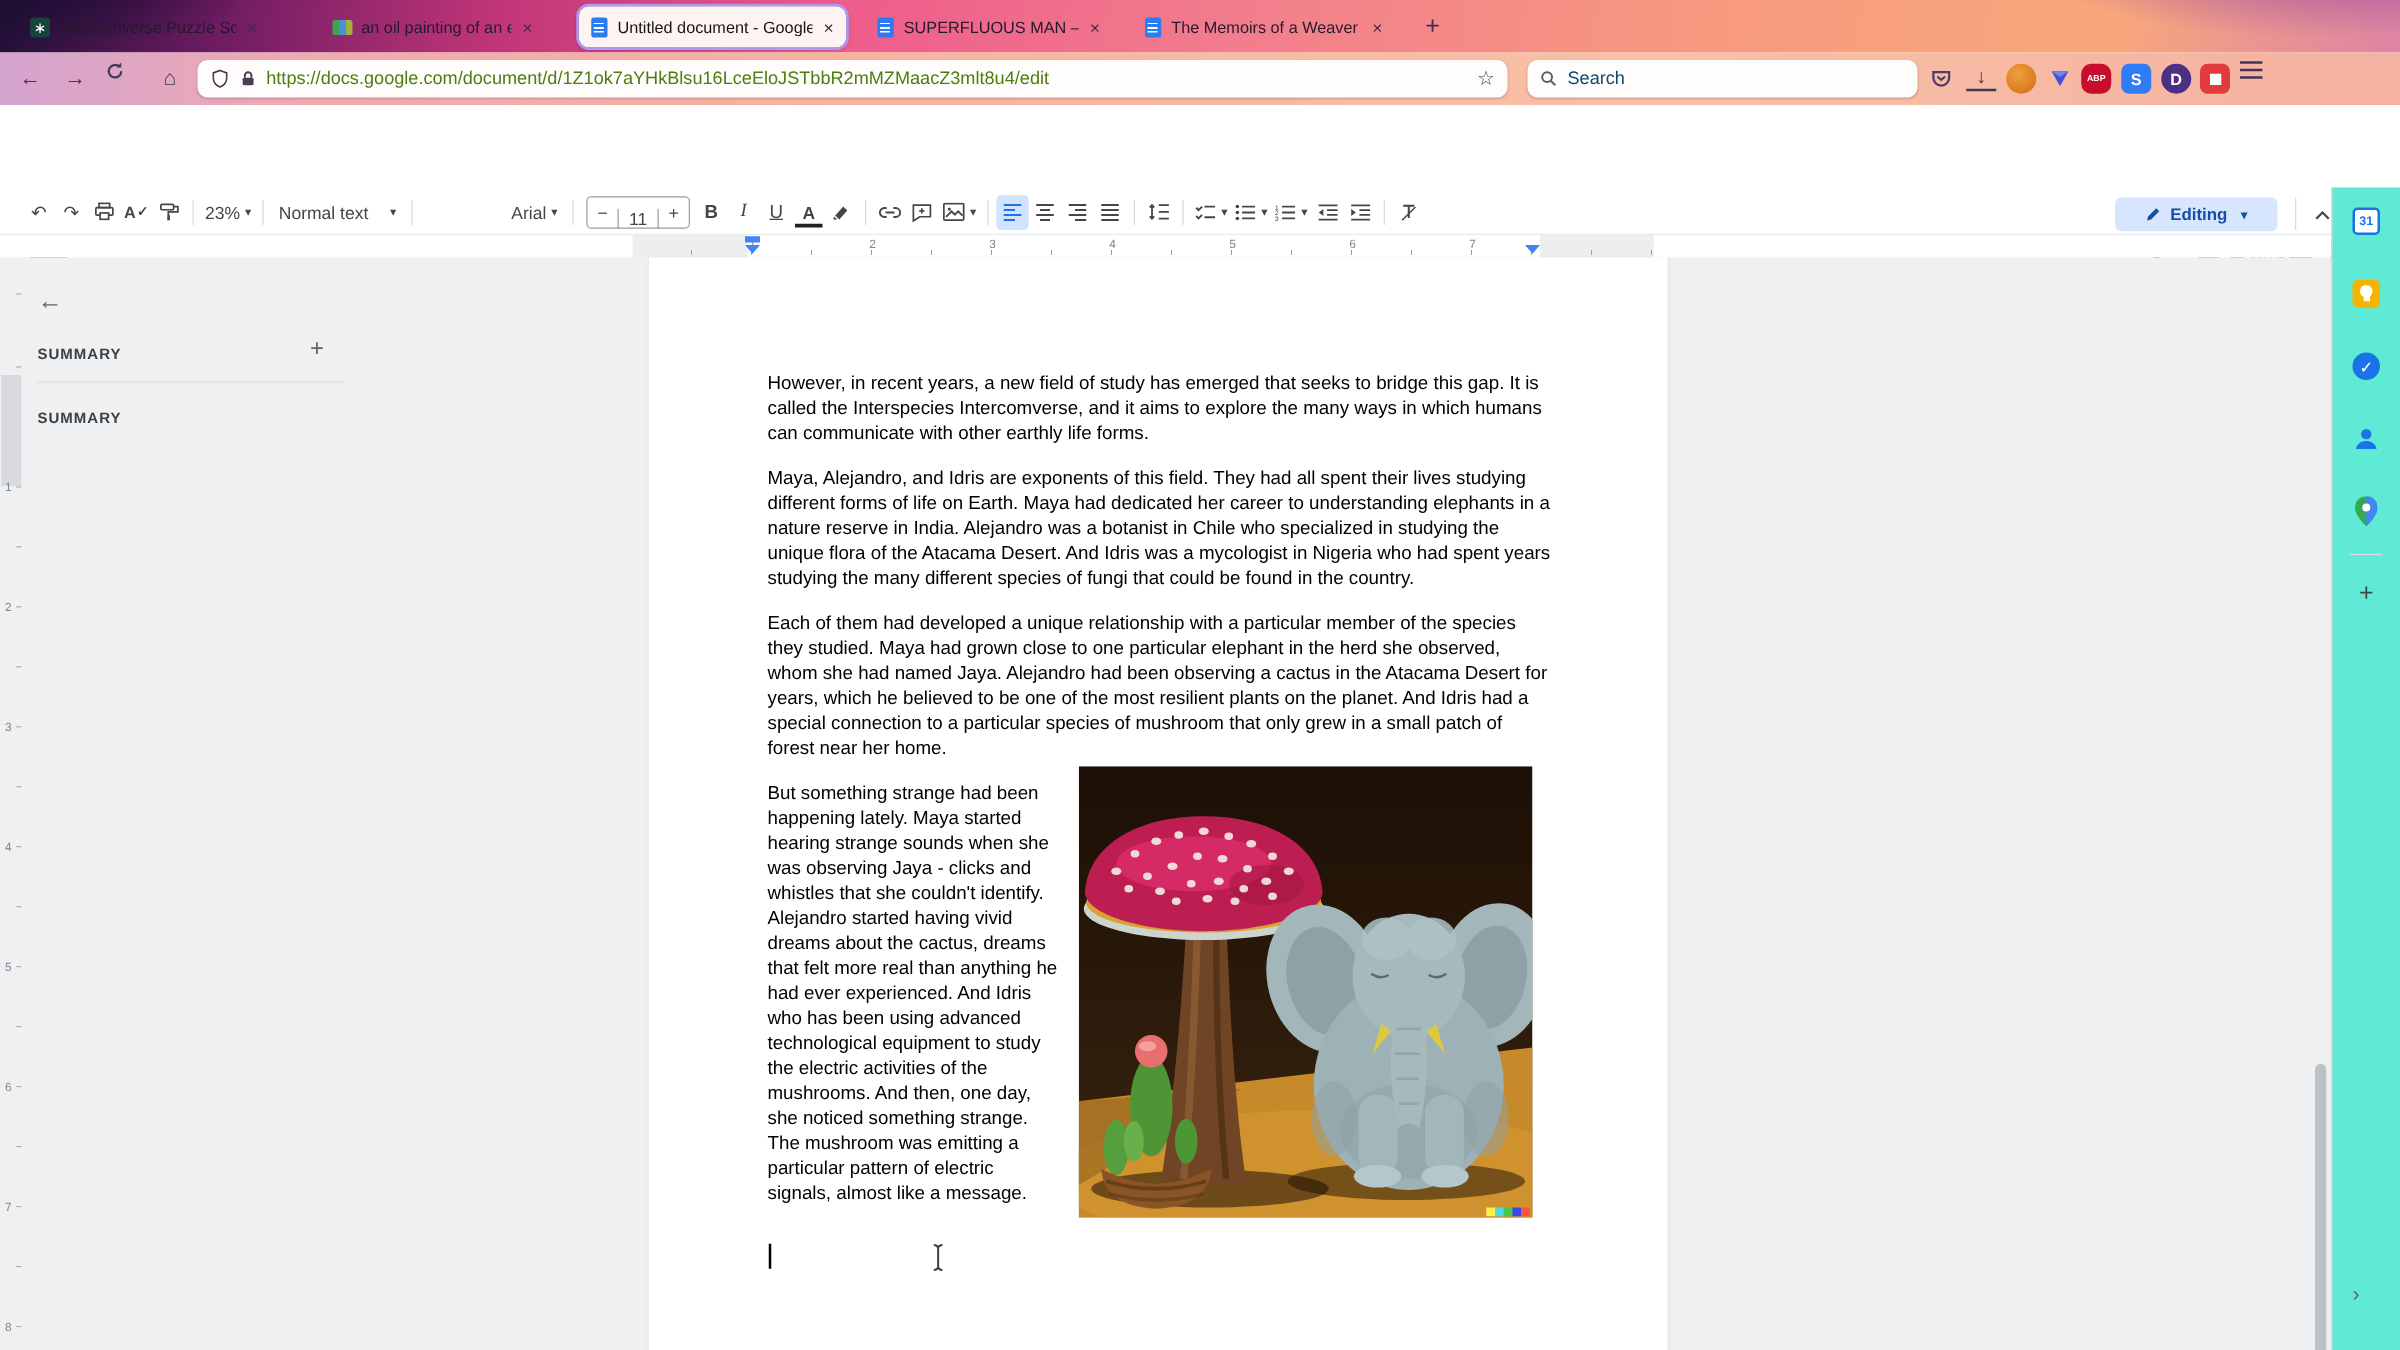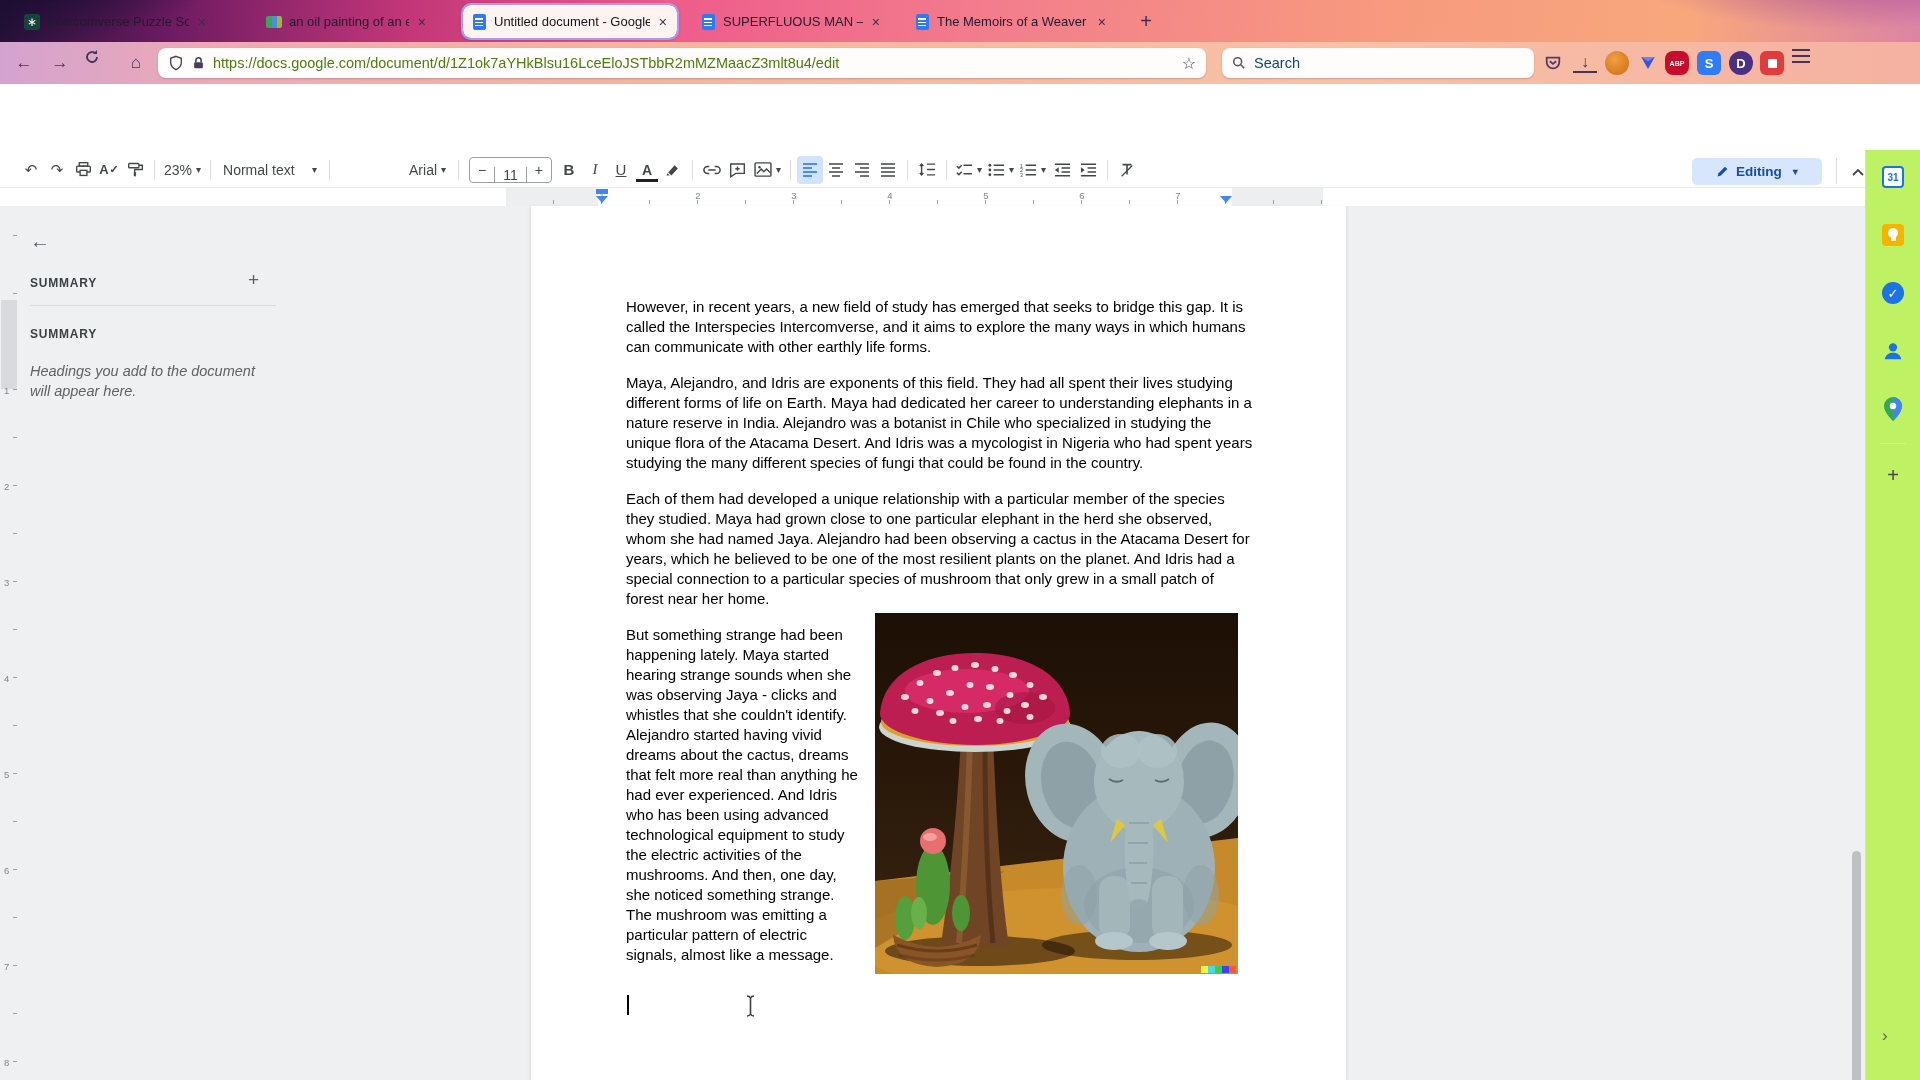--- a/index.html
+++ b/index.html
@@ -85,39 +85,39 @@
   .ind-tri { position:absolute; top:8px; width:0; height:0; border-left:6px solid transparent;
              border-right:6px solid transparent; border-top:7px solid #4285f4; }
   #vruler { position:absolute; left:0; top:206px; width:18px; height:874px; }
   #vticks { position:absolute; right:1px; top:0; width:4px; height:874px;
             background:repeating-linear-gradient(180deg, transparent 0 47px, #9aa0a6 47px 48px); background-position:0 40px; }
   .vnum { position:absolute; left:4px; transform:translateY(-50%); font-size:9.5px; color:#80868b; }
   #vmarginblock { position:absolute; left:1px; top:94px; width:16px; height:89px; background:#d8dadd; }
 
   
   #canvas { position:absolute; left:0; top:206px; width:1865px; height:874px; background:#eef0f2; }
-  #page { position:absolute; left:530px; top:0; width:817px; height:874px; background:#fff;
+  #page { position:absolute; left:518px; top:0; width:817px; height:874px; background:#fff;
           border-left:1px solid #e4e6e8; border-right:1px solid #e4e6e8; box-shadow:0 1px 4px rgba(0,0,0,.08); }
   #textflow { position:absolute; left:95px; top:91px; width:628px; font-size:15px; line-height:20px; color:#000; }
   #textflow p { margin:0 0 16px 0; }
   .img-float { float:right; width:363px; height:361px; margin:-12px 16px 8px 15px; }
   .wavy { text-decoration-style:wavy; text-decoration-color:#4285f4;
           text-decoration-thickness:1px; text-underline-offset:3px; }
   #caret { position:absolute; left:96px; top:789px; width:2px; height:20px; background:#000; }
 
   
   #backarrow { position:absolute; left:30px; top:24px; font-size:20px; color:#5f6368; }
   .panelhead { position:absolute; font-size:12px; font-weight:700; letter-spacing:.8px; color:#3c4043; }
   #sum-plus { position:absolute; left:248px; top:63px; font-size:19px; color:#5f6368; }
   #paneldiv { position:absolute; left:30px; top:99px; width:246px; height:1px; background:#dadce0; }
   #outhint { position:absolute; left:30px; top:156px; width:238px; font-size:14.5px; font-style:italic;
              color:#616161; line-height:1.35; }
 
   
-  #sidepanel { position:absolute; left:1865px; top:150px; width:55px; height:930px; background:#bef264; border-left:1px solid #dadce0; }
+  #sidepanel { position:absolute; left:1865px; top:150px; width:55px; height:930px; background:#5eead4; border-left:1px solid #dadce0; }
   .rail-ic { position:absolute; left:50%; transform:translateX(-50%); width:26px; height:26px;
              display:flex; align-items:center; justify-content:center; }
   #raildiv { position:absolute; left:14px; top:293px; width:26px; height:1px; background:#dadce0; }
   .cal { width:22px; height:22px; border:2px solid #1a73e8; border-radius:4px; color:#1a73e8;
          font-size:10px; font-weight:700; display:flex; align-items:center; justify-content:center; background:#fff; }
   .keep { width:22px; height:22px; background:#f5b400; border-radius:4px; position:relative; }
   .keep::after { content:""; position:absolute; left:6px; top:4px; width:10px; height:10px; border-radius:50%; background:#fff; }
   .keep::before { content:""; position:absolute; left:8.5px; top:13px; width:5px; height:4px; background:#fff; z-index:1; }
   .tasks { width:22px; height:22px; background:#1a73e8; border-radius:50%; color:#fff; font-size:13px;
            display:flex; align-items:center; justify-content:center; }
@@ -455,21 +455,20 @@
     <div class="ind-tri" style="left:1220px"></div>
   </div>
 
   <div id="canvas">
 
     <span id="backarrow">←</span>
     <span class="panelhead" style="left:30px;top:70px">SUMMARY</span>
     <span id="sum-plus">+</span>
     <div id="paneldiv"></div>
     <span class="panelhead" style="left:30px;top:121px">SUMMARY</span>
-    <div id="outhint">Headings you add to the document will appear here.</div>
 
     <div id="page">
       <div id="textflow">
         <p>However, in recent years, a new field of study has emerged that seeks to bridge this gap. It is called the Interspecies Intercomverse, and it aims to explore the many ways in which humans can communicate with other earthly life forms.</p>
         <p>Maya, Alejandro, and Idris are exponents of this field. They had all spent their lives studying different forms of life on Earth. Maya had dedicated her career to understanding elephants in a nature reserve in India. Alejandro was a botanist in Chile who specialized in studying the unique flora of the Atacama Desert. And Idris was a mycologist in Nigeria who had spent years studying the many different species of fungi that could be found in the country.</p>
         <p>Each of them had developed a unique relationship with a particular member of the species they studied. Maya had grown close to one particular elephant in the herd she observed, whom she had named Jaya. Alejandro had been observing a cactus in the Atacama Desert for years, which he believed to be one of the most resilient plants on the planet. And Idris had a special connection to a particular species of mushroom that only grew in a small patch of forest near her home.</p>
         <p>
           <span class="img-float" role="img" aria-label="Oil painting of a tall red-capped mushroom, small cacti in a pot, and a sitting elephant on an ochre floor">
             <svg width="363" height="361" viewBox="0 0 363 361">
               <defs>

